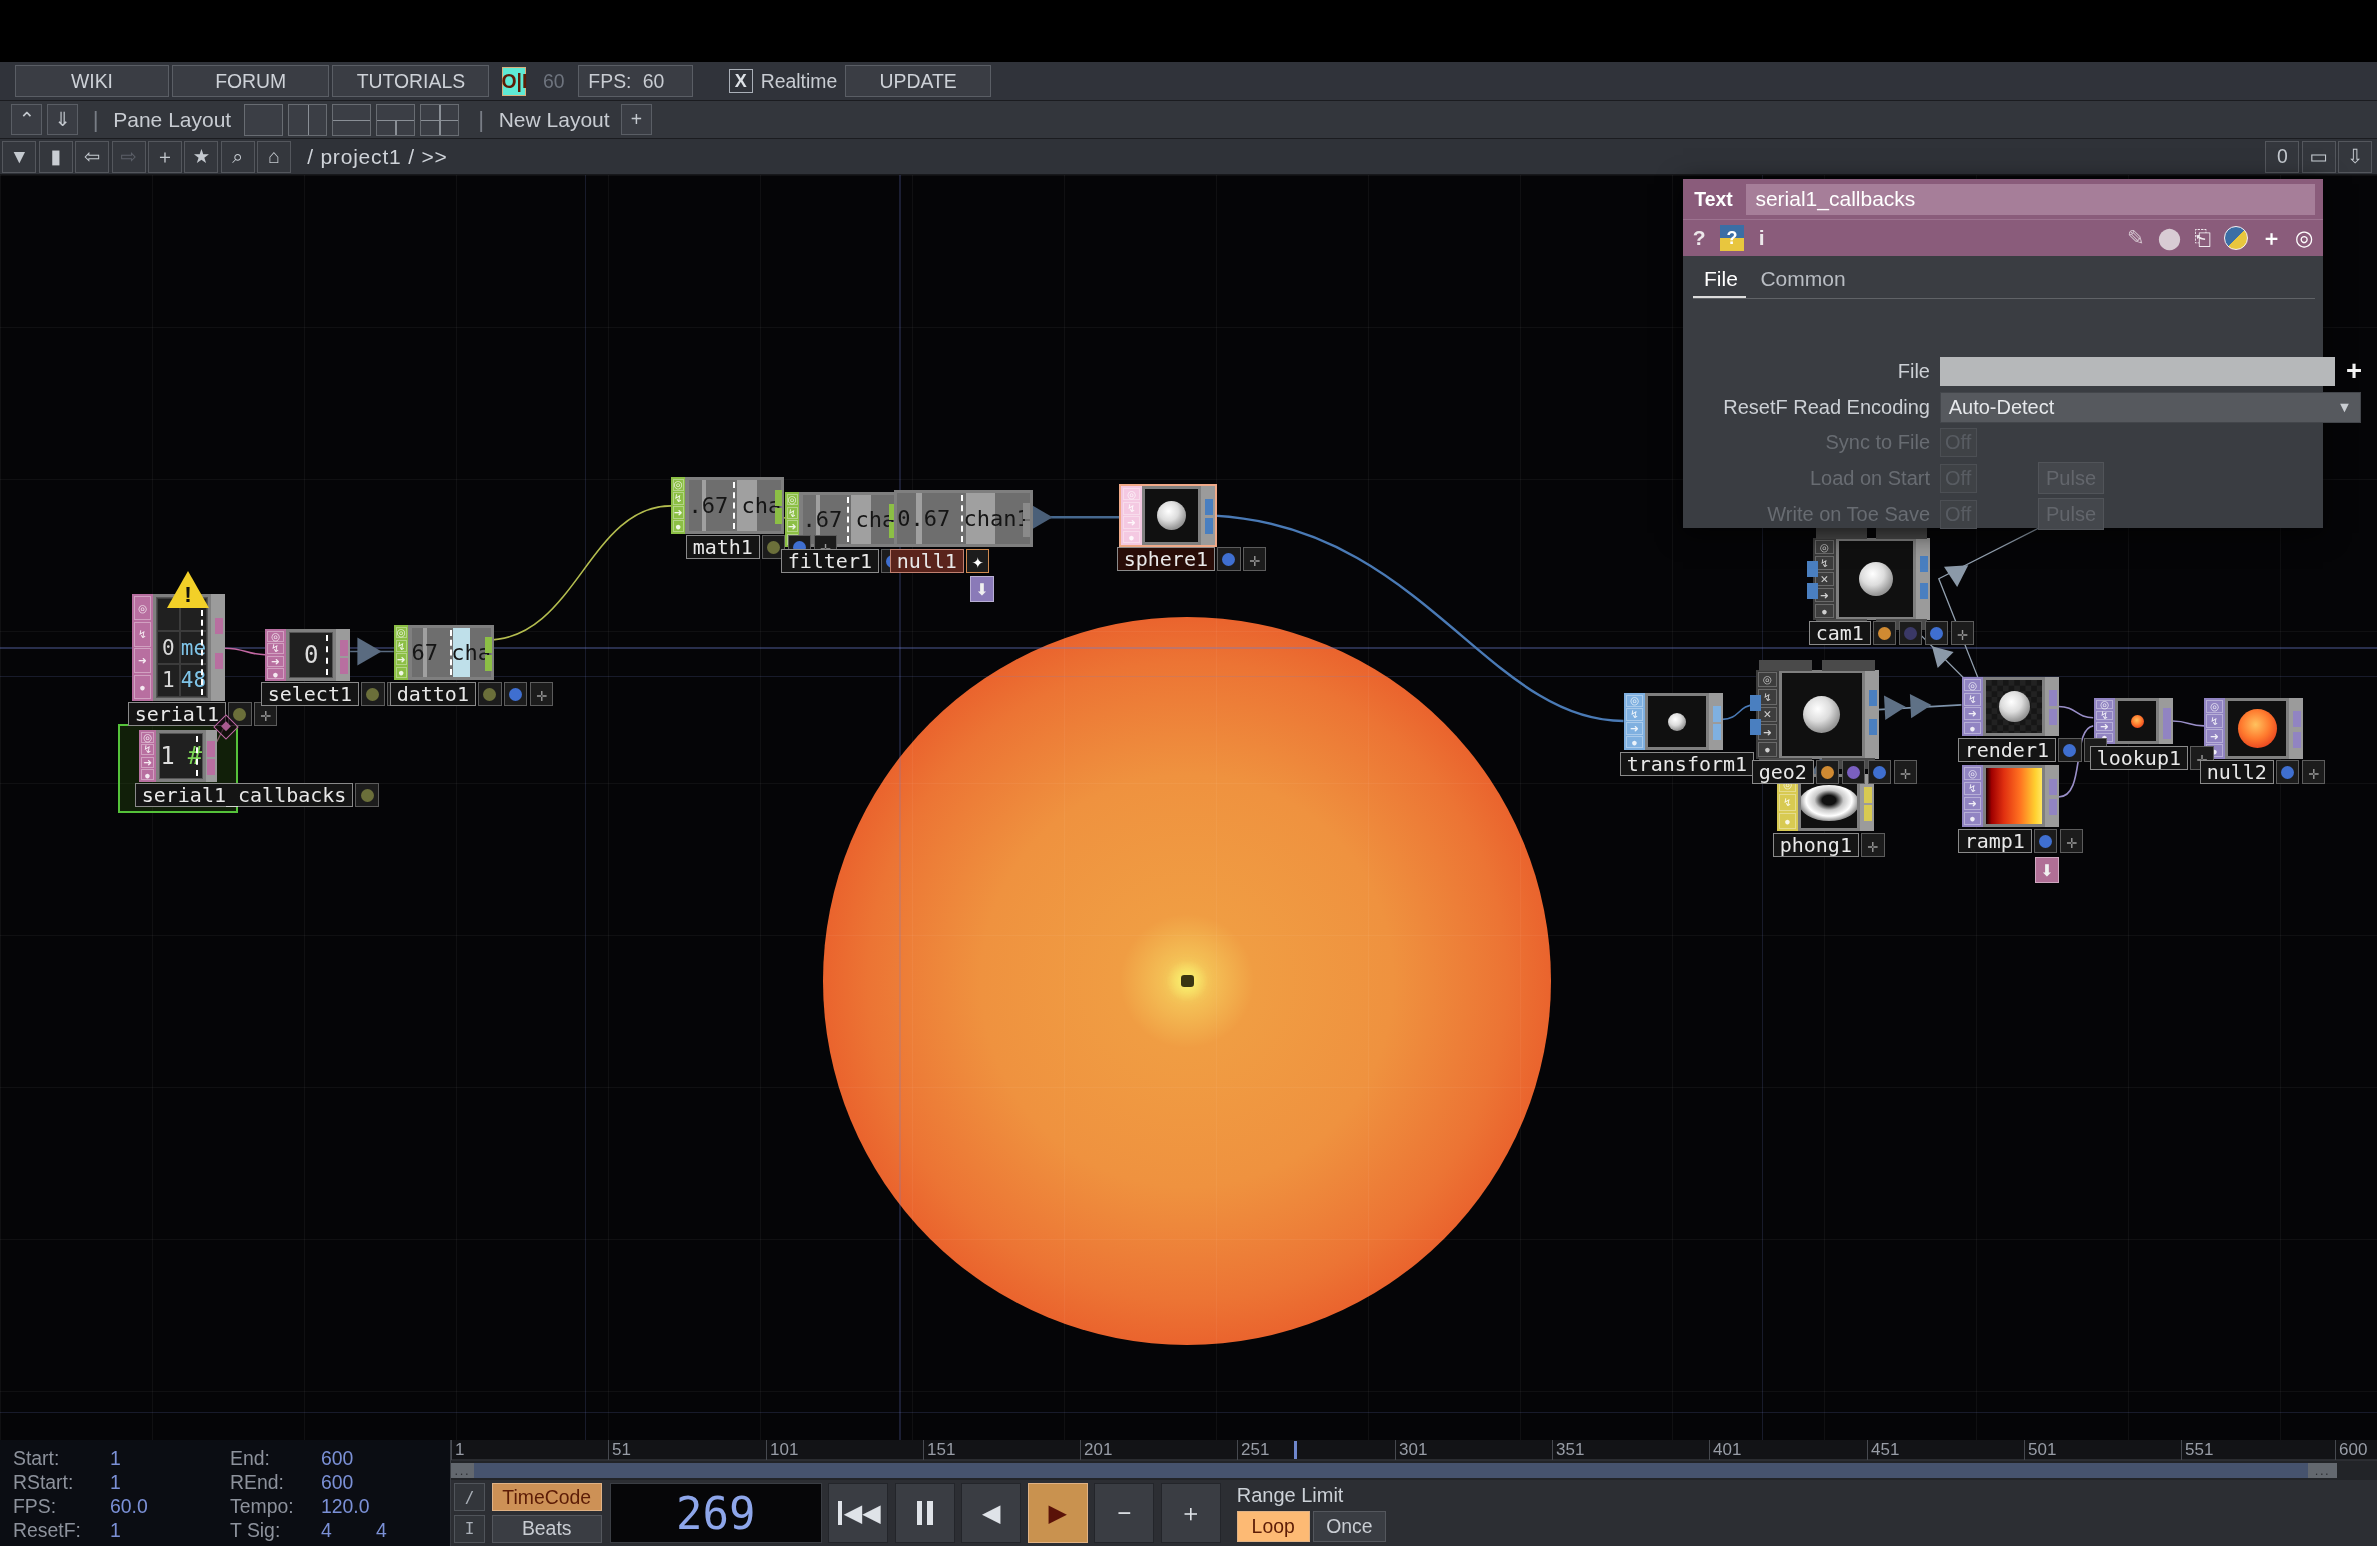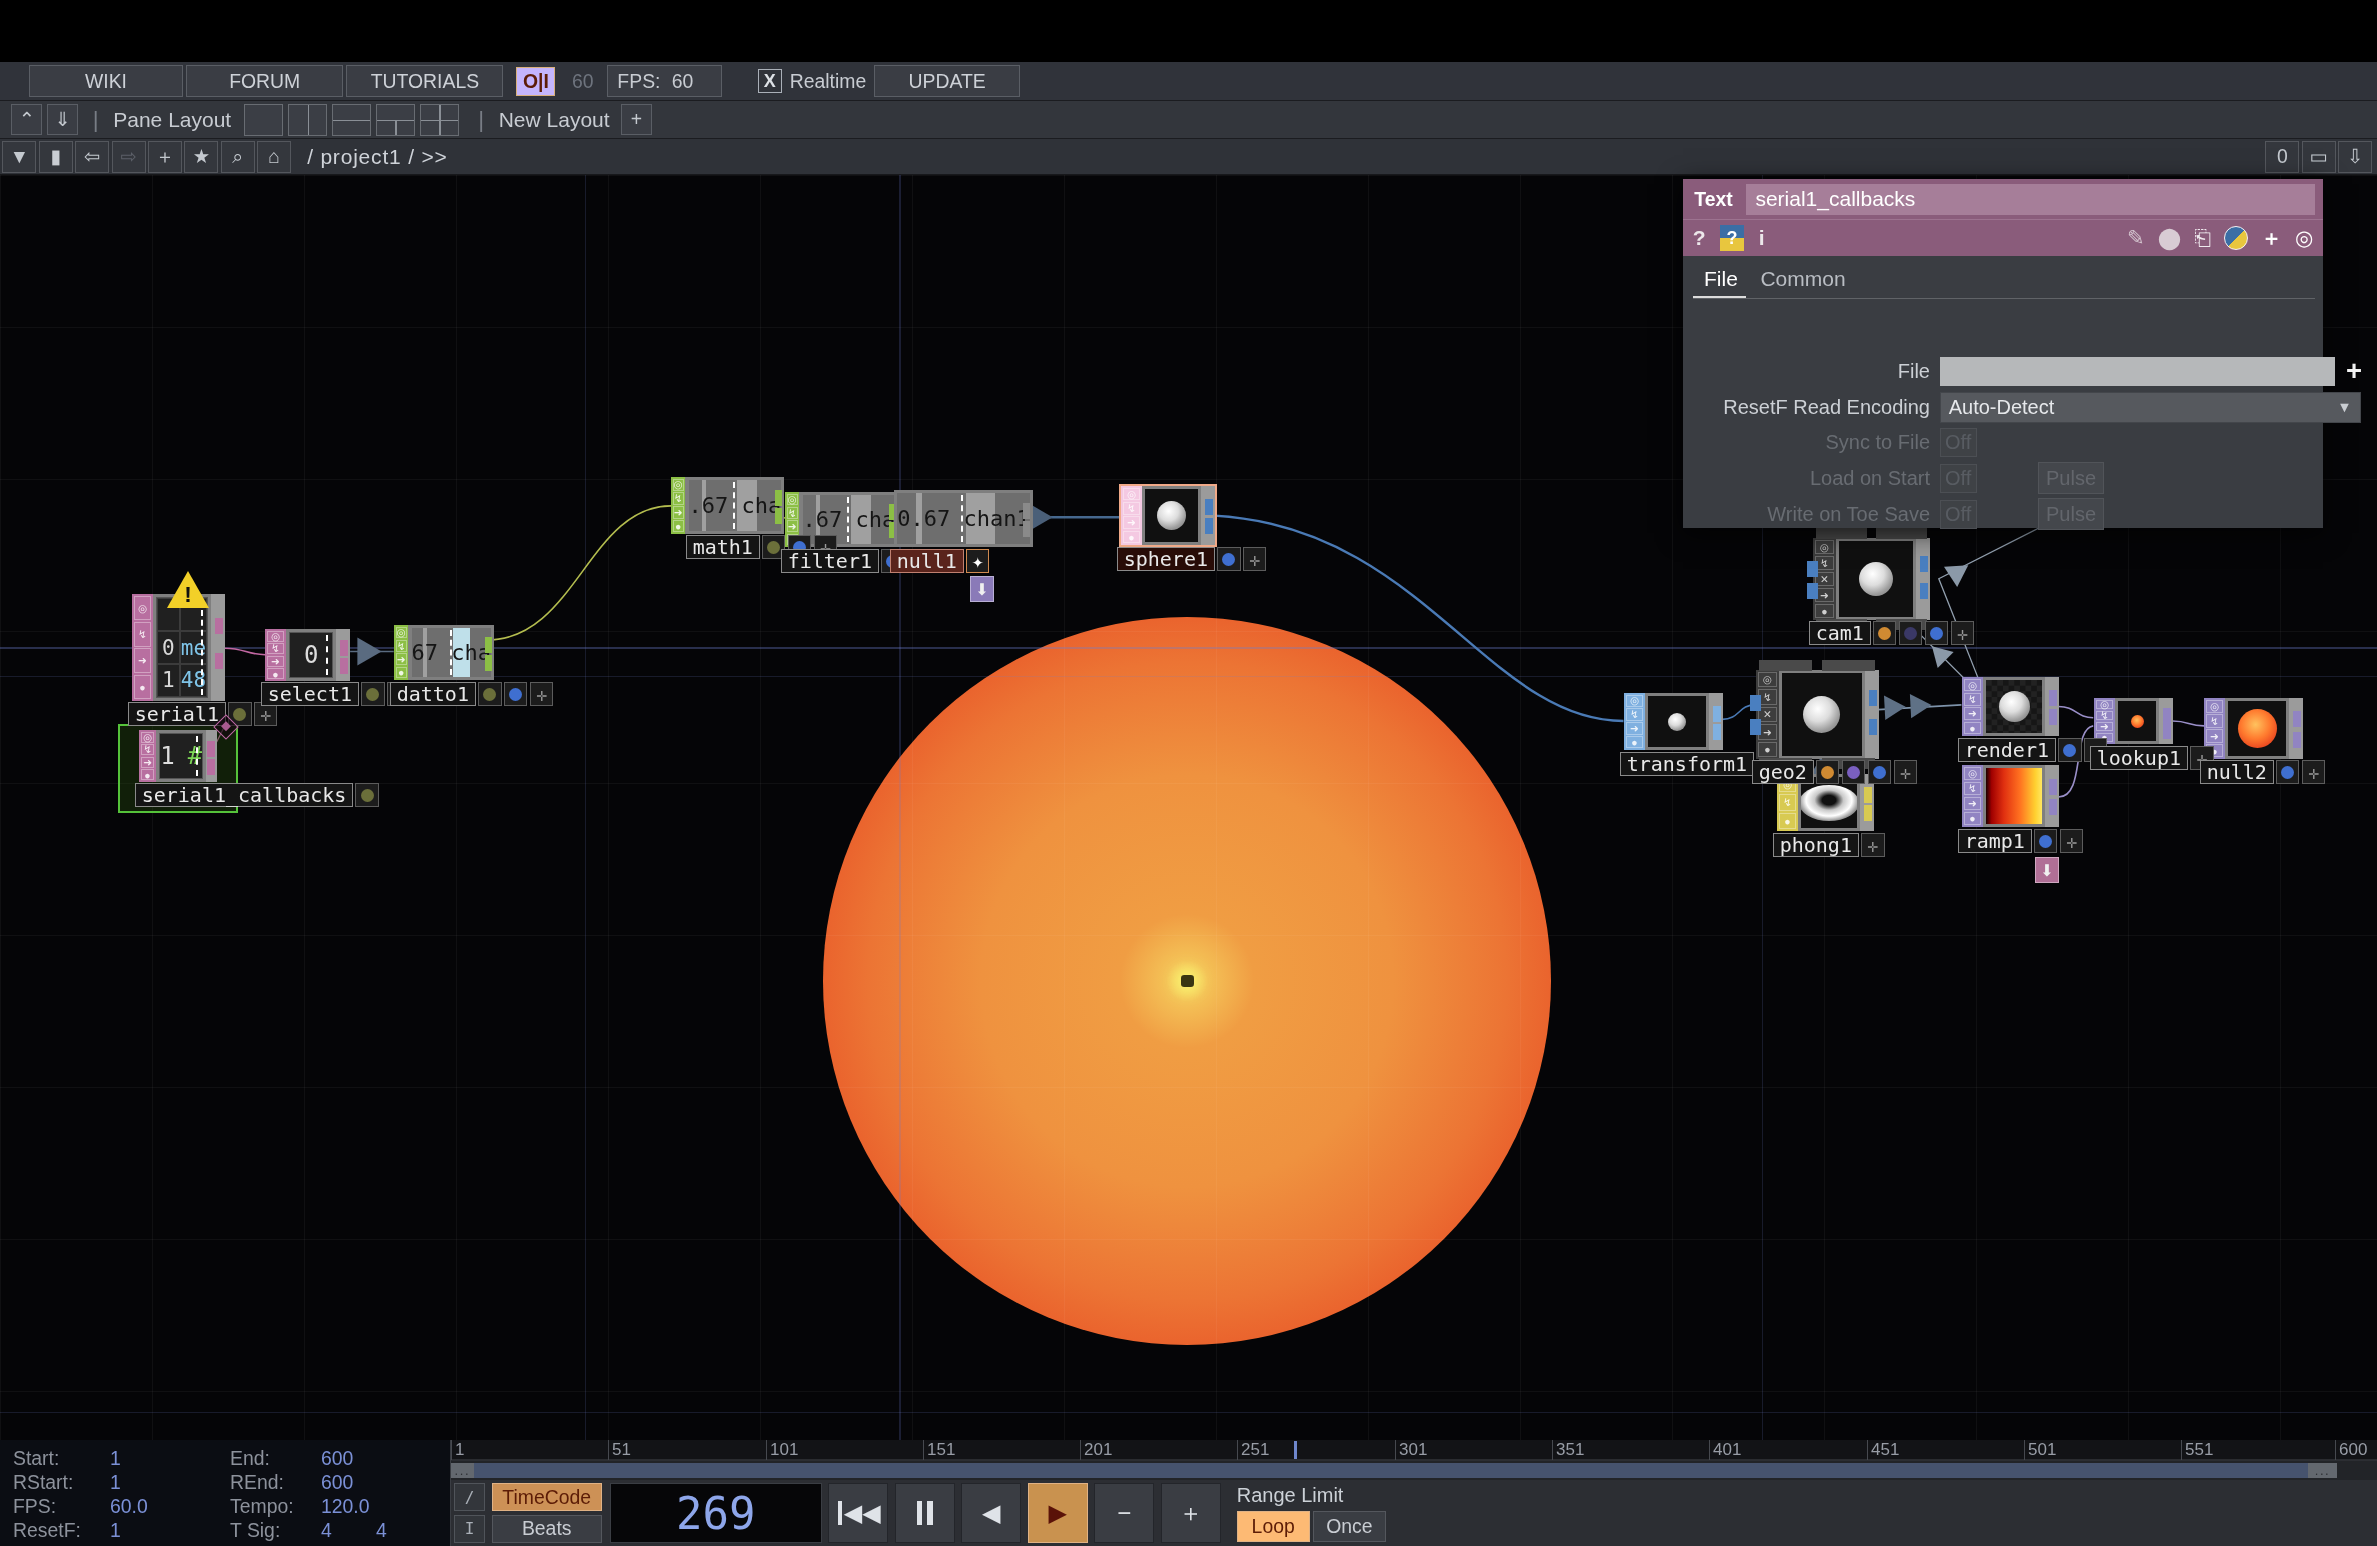--- a/index.html
+++ b/index.html
@@ -4,22 +4,22 @@
 <style>
   * { margin:0; padding:0; box-sizing:border-box; }
   html,body { width:2377px; height:1546px; background:#000; overflow:hidden;
     font-family:"Liberation Sans", sans-serif; color:#c8ccd2; }
   .abs { position:absolute; }
 
   
   #topstrip { left:0; top:0; width:2377px; height:62px; background:#000; }
   #menubar { left:0; top:62px; width:2377px; height:39px; background:#30333a; border-bottom:0.8px solid #1b1c20; display:flex; align-items:center; font-size:19.4px; }
   .mbtn { height:32px; display:flex; align-items:center; justify-content:center; background:#3a3d44; border:0.8px solid #5a5e65; color:#ced2d8; }
-  #btn-wiki{ width:154px; margin-left:29px;} #btn-forum{width:157px; margin-left:3.2px;} #btn-tutorials{width:157px; margin-left:3.2px;}
-  #oi-badge { margin-left:13px; width:39px; height:29px; background:#c4b5fd; border:0.8px solid #d9b07c; color:#5c1c06; font-weight:bold; display:flex; align-items:center; justify-content:center; }
+  #btn-wiki{ width:154px; margin-left:15px;} #btn-forum{width:157px; margin-left:3.2px;} #btn-tutorials{width:157px; margin-left:3.2px;}
+  #oi-badge { margin-left:13px; width:24px; height:29px; background:#5eead4; border:0.8px solid #d9b07c; color:#5c1c06; font-weight:bold; display:flex; align-items:center; justify-content:center; }
   #oi-val { margin-left:11.3px; color:#6e747e; width:32px; text-align:center; }
   #fps-box { margin-left:8px; width:115px; height:32px; background:#3a3d44; border:0.8px solid #5a5e65; display:flex; align-items:center; padding-left:9.7px; gap:11.3px; }
   #rt-check { margin-left:36px; width:24px; height:24px; border:1.6px solid #aab0b8; display:flex; align-items:center; justify-content:center; font-size:18px; font-weight:bold; color:#dde1e6; }
   #rt-label { margin-left:8px; }
   #status-box { margin-left:18px; width:1171px; height:32px; background:#32353b; border:0.8px solid #55585e; display:flex; align-items:center; padding-left:11.3px; color:#b3b8c0; }
   #btn-update { width:146px; margin-left:8px; }
 
   #panebar { left:0; top:101px; width:2377px; height:38px; background:#33363c; border-bottom:0.8px solid #1b1c20; display:flex; align-items:center; font-size:21px; }
   .tool-ic { width:31px; height:31px; border:0.8px solid #5a5e65; background:#3a3d44; display:flex; align-items:center; justify-content:center; color:#c4c9cf; font-size:19.4px; }
   .vsep { color:#787d85; margin:0 14.6px; font-size:22.6px; }

